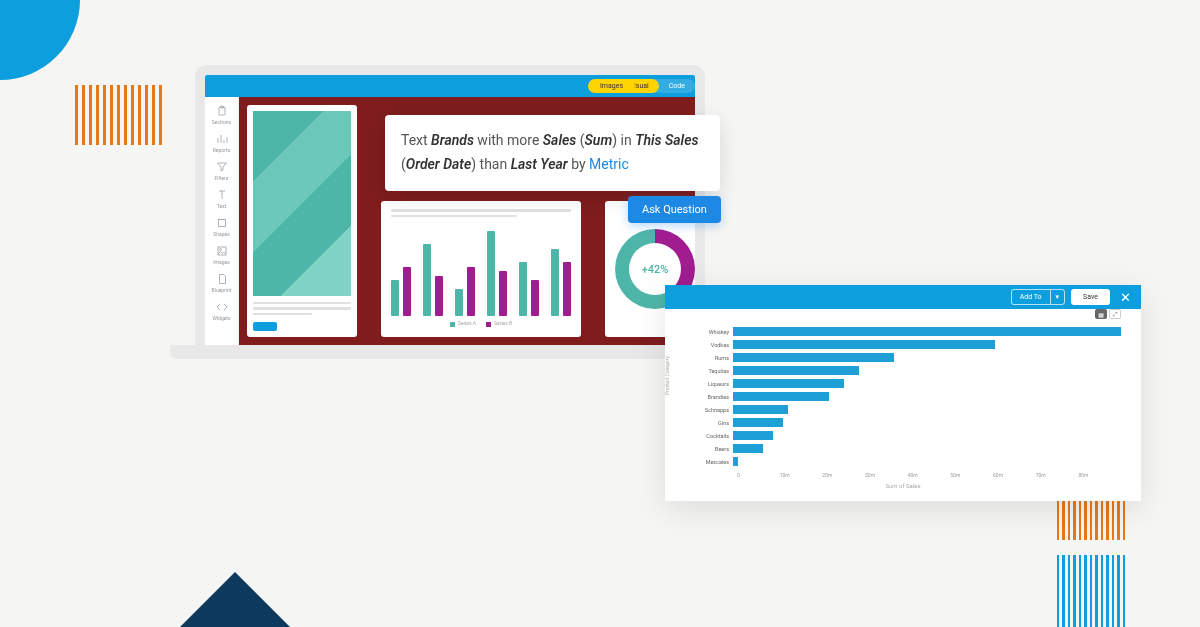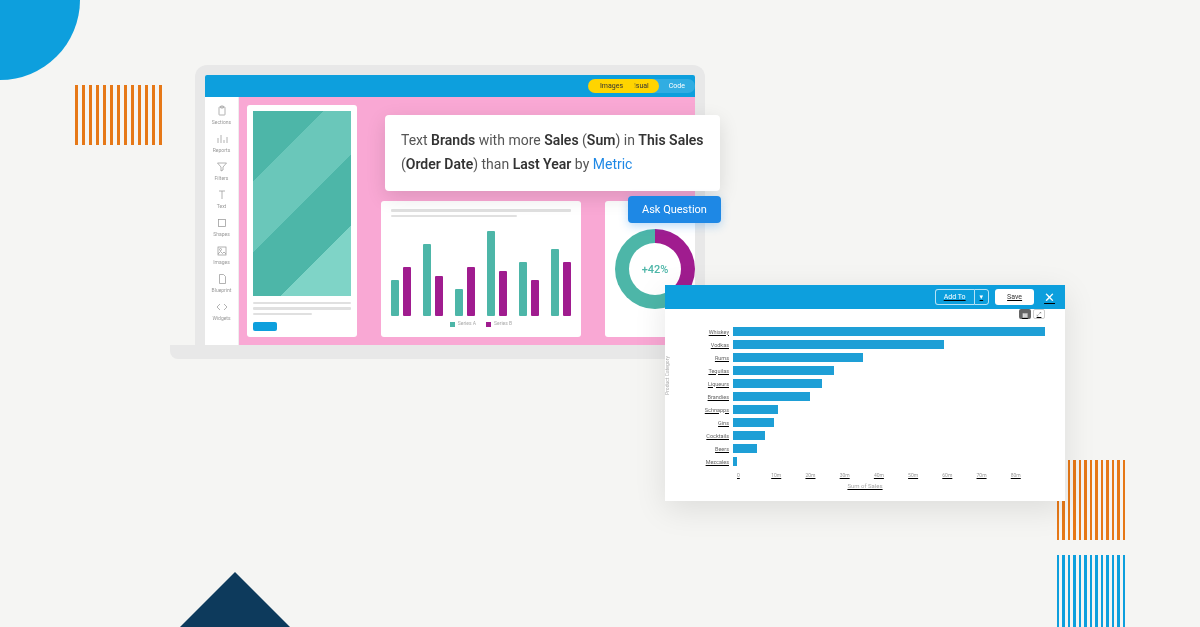--- a/index.html
+++ b/index.html
@@ -26,21 +26,21 @@
 .tab-toggle button { border: none; background: transparent; color: #fff; font-size: 7px; padding: 0 10px; height: 14px; border-radius: 10px; cursor: pointer; }
 .tab-toggle button.active { background: #ffd400; color: #333; }
 .publish-btn { position: absolute; right: 60px; background: #ffd400; border: none; border-radius: 9px; font-size: 7px; padding: 3px 12px; cursor: pointer; color: #333; }
 
 
 .laptop-sidebar { position: absolute; left: 0; top: 22px; bottom: 0; width: 34px; background: #fff; border-right: 1px solid #eee; display: flex; flex-direction: column; align-items: center; padding-top: 4px; }
 .sb-item { display: flex; flex-direction: column; align-items: center; gap: 2px; padding: 4px 0; color: #999; font-size: 5px; width: 100%; cursor: pointer; }
 .sb-item svg { width: 12px; height: 12px; stroke: #999; fill: none; stroke-width: 1.5; }
 
 
-.laptop-content { position: absolute; left: 34px; top: 22px; right: 0; bottom: 0; background: #f9a8d4; padding: 8px; display: grid; grid-template-columns: 110px 1fr 1fr; gap: 24px; }
+.laptop-content { position: absolute; left: 34px; top: 22px; right: 0; bottom: 0; background: #7f1d1d; padding: 8px; display: grid; grid-template-columns: 110px 1fr 1fr; gap: 24px; }
 .card { background: #fff; border-radius: 3px; }
 
 
 .img-card { display: flex; flex-direction: column; padding: 6px; grid-row: 1 / 3; }
 .img-thumb { flex: 1; background: linear-gradient(135deg, #4db6a8 25%, #6ac7ba 25%, #6ac7ba 50%, #4db6a8 50%, #4db6a8 75%, #7fd4c7 75%); min-height: 120px; }
 .img-lines { margin-top: 6px; }
 .img-lines .l { height: 2.5px; background: #e0e0e0; margin-bottom: 3px; border-radius: 1px; }
 .img-lines .l.s { width: 60%; }
 .img-action { width: 24px; height: 9px; background: #0d9fdd; border-radius: 2px; margin-top: 4px; }
 
@@ -56,26 +56,26 @@
 .bar-legend span:first-child::before { background: #4db6a8; }
 .bar-legend span:last-child::before { background: #a01c8f; }
 
 
 .donut-card { padding: 10px; display: flex; align-items: center; justify-content: center; grid-row: 2; }
 .donut { width: 80px; height: 80px; border-radius: 50%; background: conic-gradient(#a01c8f 0 42%, #4db6a8 0 100%); display: flex; align-items: center; justify-content: center; }
 .donut-inner { width: 52px; height: 52px; border-radius: 50%; background: #fff; display: flex; align-items: center; justify-content: center; font-size: 11px; color: #4db6a8; font-weight: 500; }
 
 
 .query-pop { position: absolute; top: 115px; left: 385px; width: 335px; background: #fff; border-radius: 4px; box-shadow: 0 6px 20px rgba(0,0,0,0.12); padding: 14px 16px; z-index: 10; font-size: 14px; line-height: 1.7; color: #555; }
-.query-pop b { color: #333; font-weight: 600; }
+.query-pop b { color: #333; font-weight: 600; font-style: italic; }
 .query-pop .metric { color: #1e88e5; }
 .ask-btn { position: absolute; top: 196px; left: 628px; background: #1e88e5; color: #fff; border: none; border-radius: 4px; padding: 7px 14px; font-size: 11px; cursor: pointer; z-index: 10; box-shadow: 0 3px 10px rgba(30,136,229,0.3); }
 
 
-.win2 { position: absolute; top: 285px; left: 665px; width: 400px; background: #fff; box-shadow: 0 8px 30px rgba(0,0,0,0.1); text-decoration: underline; }
+.win2 { position: absolute; top: 285px; left: 665px; width: 476px; background: #fff; box-shadow: 0 8px 30px rgba(0,0,0,0.1); }
 .win2-topbar { height: 24px; background: #0d9fdd; display: flex; align-items: center; justify-content: flex-end; padding: 0 6px; gap: 6px; }
 .addto { display: flex; align-items: center; }
 .addto button { background: transparent; border: 1px solid rgba(255,255,255,0.7); color: #fff; font-size: 7px; padding: 3px 8px; cursor: pointer; }
 .addto button:first-child { border-radius: 3px 0 0 3px; border-right: none; }
 .addto button:last-child { border-radius: 0 3px 3px 0; padding: 3px 5px; }
 .save-btn { background: #fff; border: none; border-radius: 3px; font-size: 7px; padding: 4px 12px; cursor: pointer; color: #333; }
 .close-btn { color: #fff; font-size: 13px; cursor: pointer; background: none; border: none; padding: 0 4px; }
 
 .win2-subbar { display: flex; align-items: center; padding: 5px 10px; gap: 6px; }
 .win2-subtitle { flex: 1; font-size: 7px; color: #888; overflow: hidden; white-space: nowrap; text-overflow: ellipsis; }

